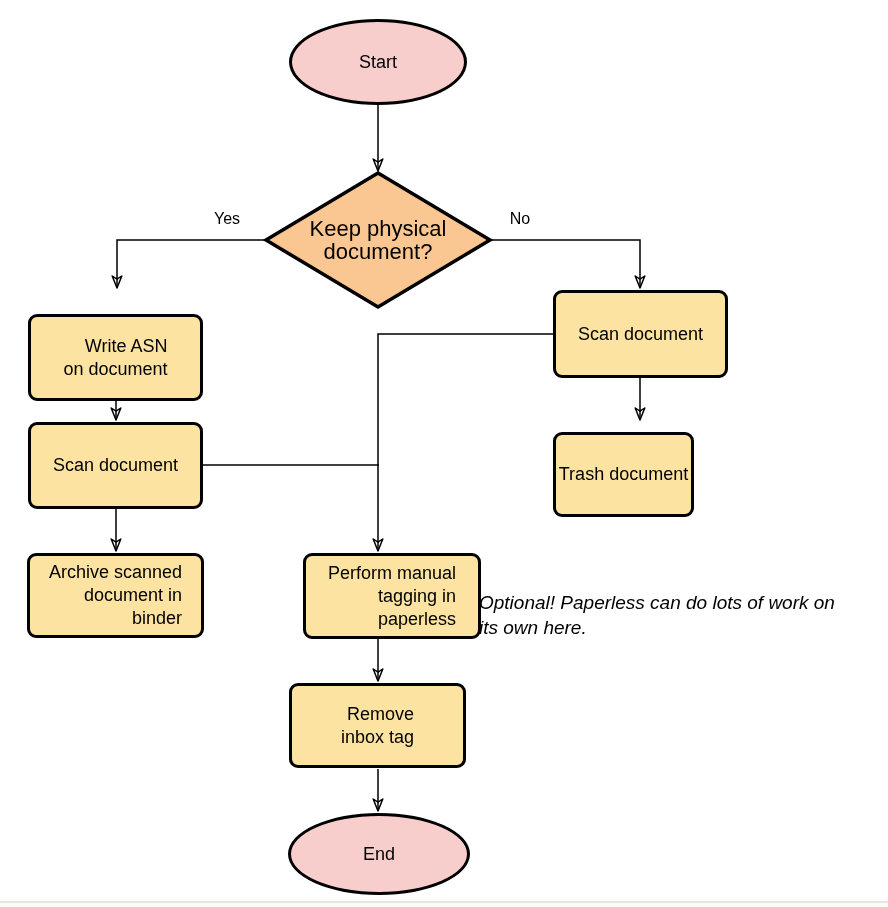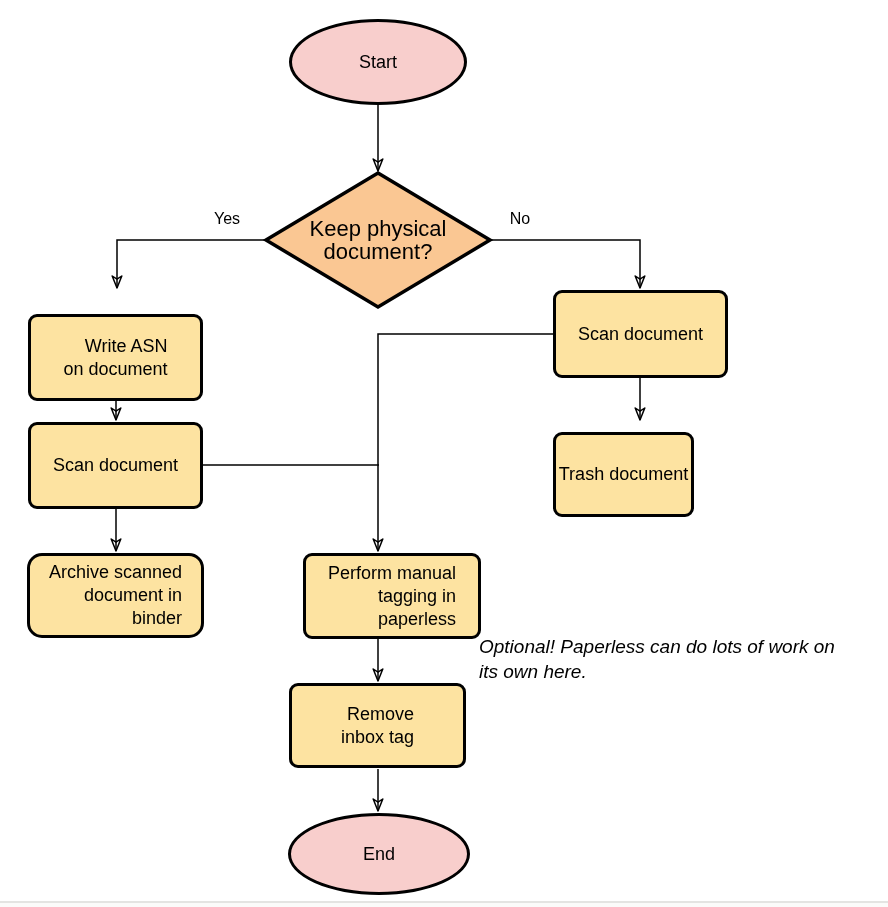--- a/index.html
+++ b/index.html
@@ -105,41 +105,41 @@
 
   <div class="node process" style="left:28px;top:290px;width:175px;height:87px;margin-top:24px;">
     <span>Write ASN
 on document</span>
   </div>
 
   <div class="node process" style="left:28px;top:422px;width:175px;height:87px;">
     <span>Scan document</span>
   </div>
 
-  <div class="node process" style="left:27px;top:553px;width:177px;height:85px;border-radius:15px;">
+  <div class="node process" style="left:27px;top:553px;width:177px;height:85px;">
     <span>Archive scanned
 document in
 binder</span>
   </div>
 
   <div class="node process" style="left:553px;top:290px;width:175px;height:88px;">
     <span>Scan document</span>
   </div>
 
   <div class="node process" style="left:553px;top:432px;width:141px;height:85px;">
     <span>Trash document</span>
   </div>
 
   <div class="node process" style="left:303px;top:553px;width:178px;height:86px;">
     <span>Perform manual
 tagging in
 paperless</span>
   </div>
 
-  <div class="annotation" style="left:479px;top:590px;width:402px;margin-top:44px;">Optional! Paperless can do lots of work on
+  <div class="annotation" style="left:479px;top:590px;width:402px;">Optional! Paperless can do lots of work on
 its own here.</div>
 
   <div class="node process" style="left:289px;top:683px;width:177px;height:85px;">
     <span>Remove
 inbox tag</span>
   </div>
 
   <div class="node terminator" style="left:288px;top:813px;width:182px;height:82px;">
     <span>End</span>
   </div>

